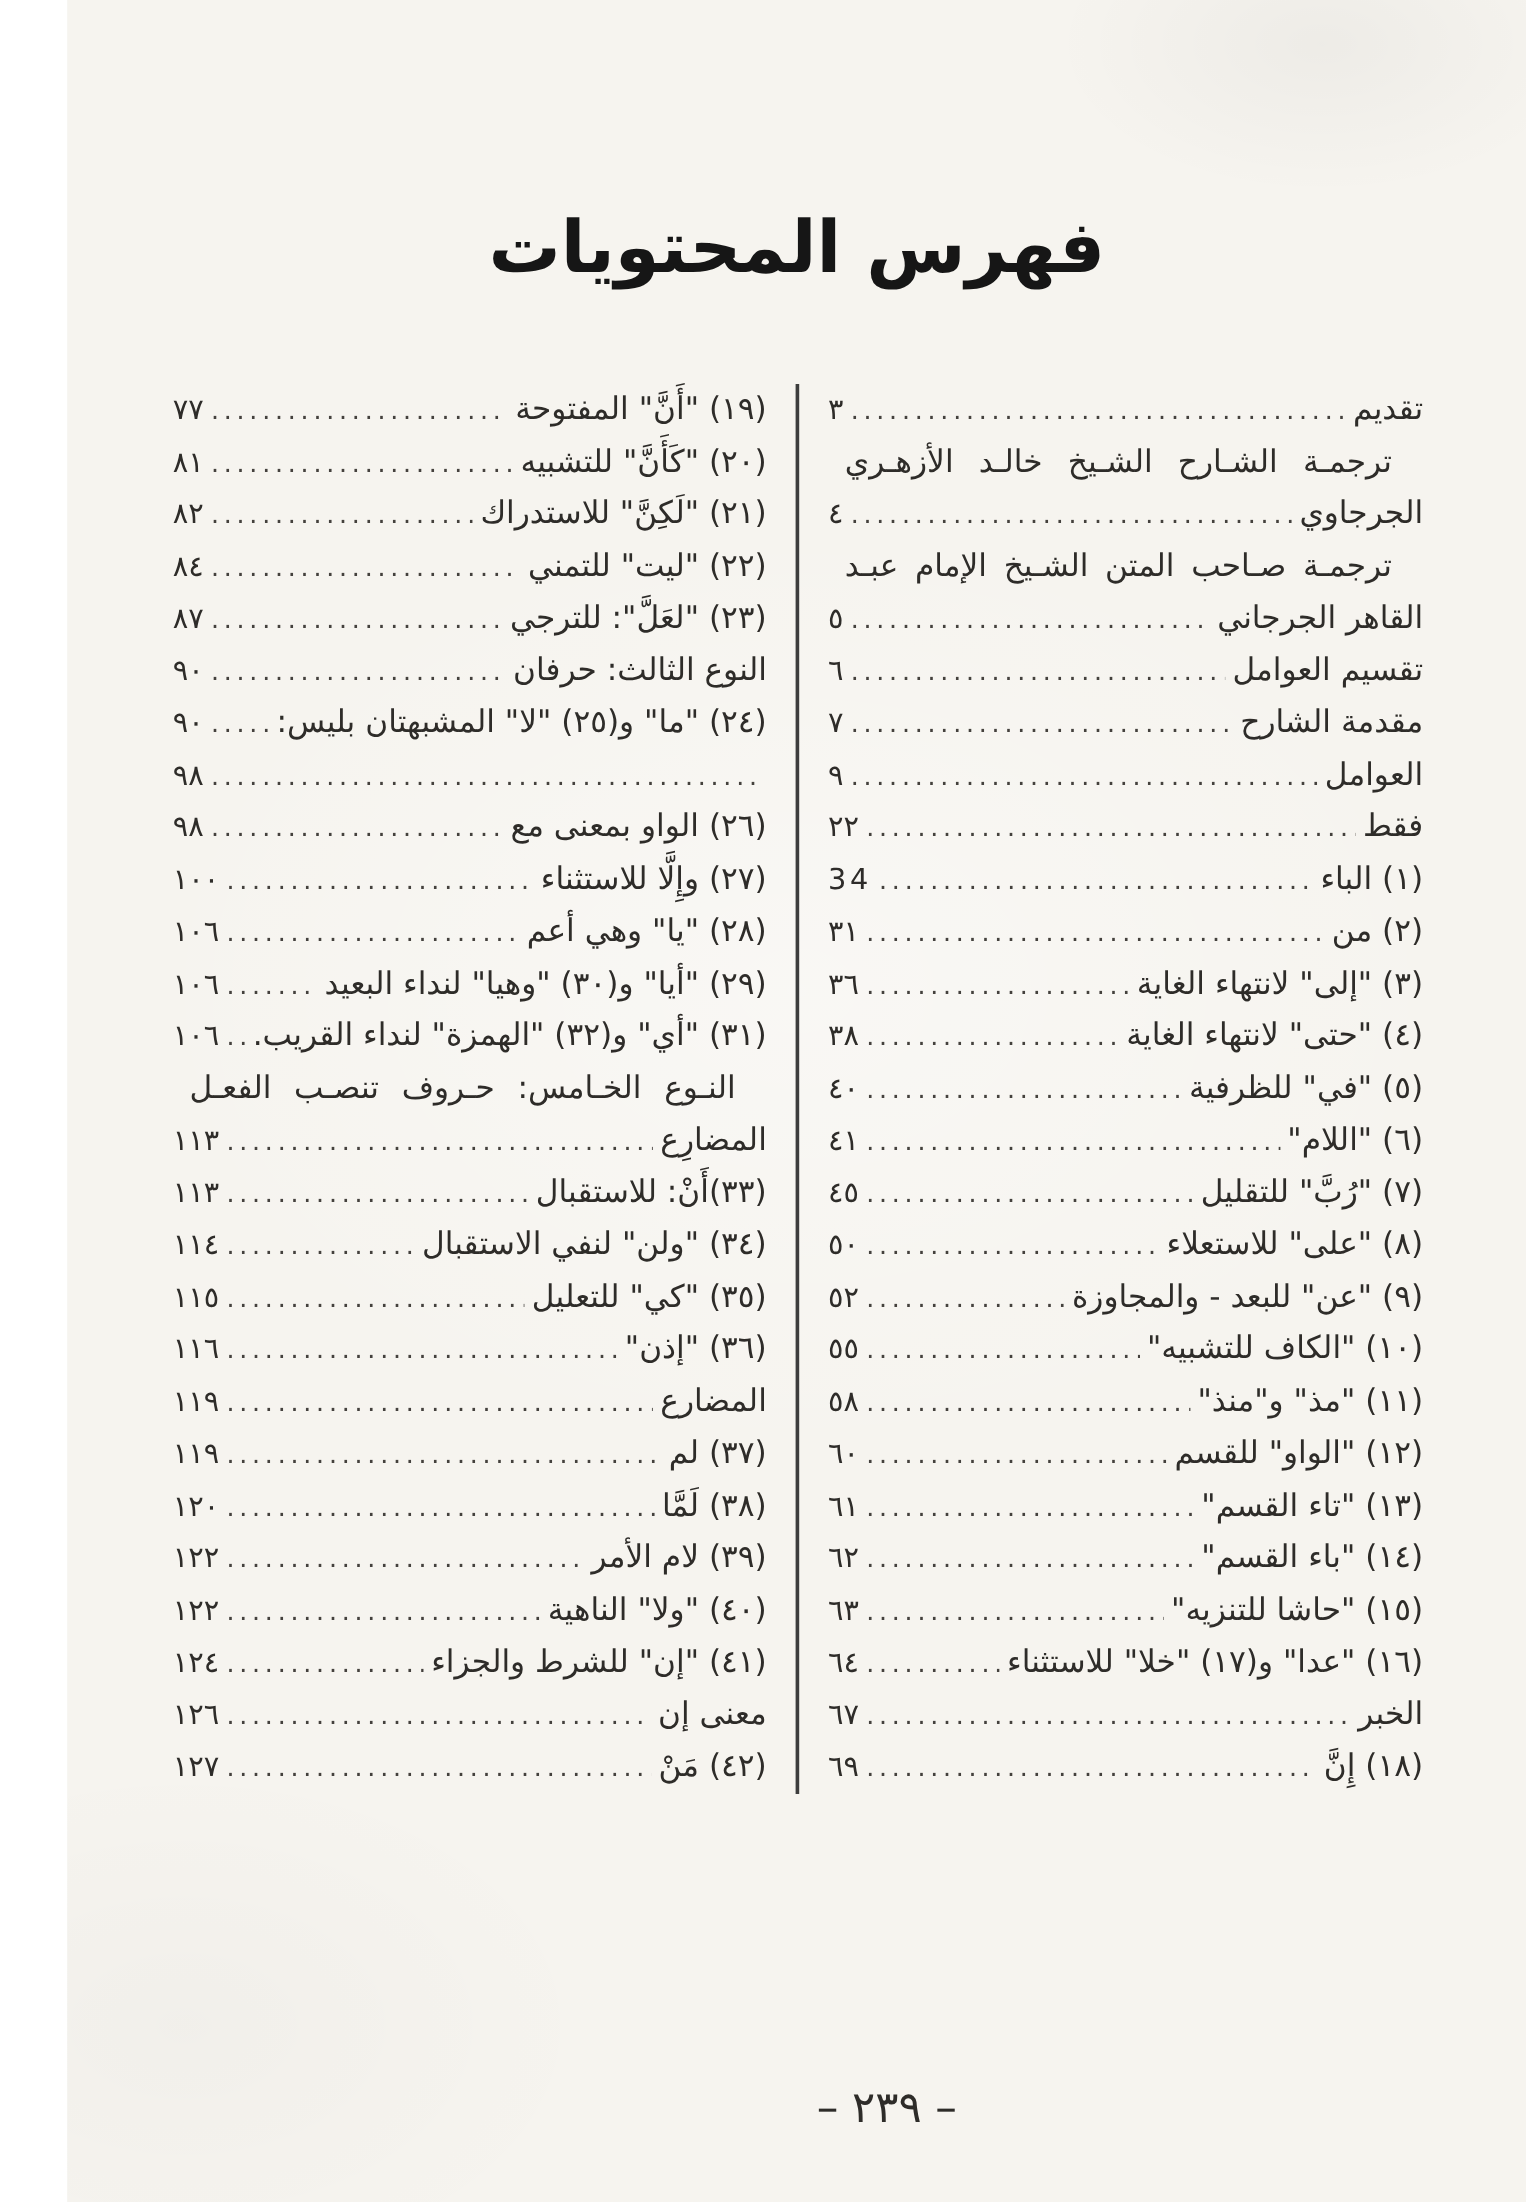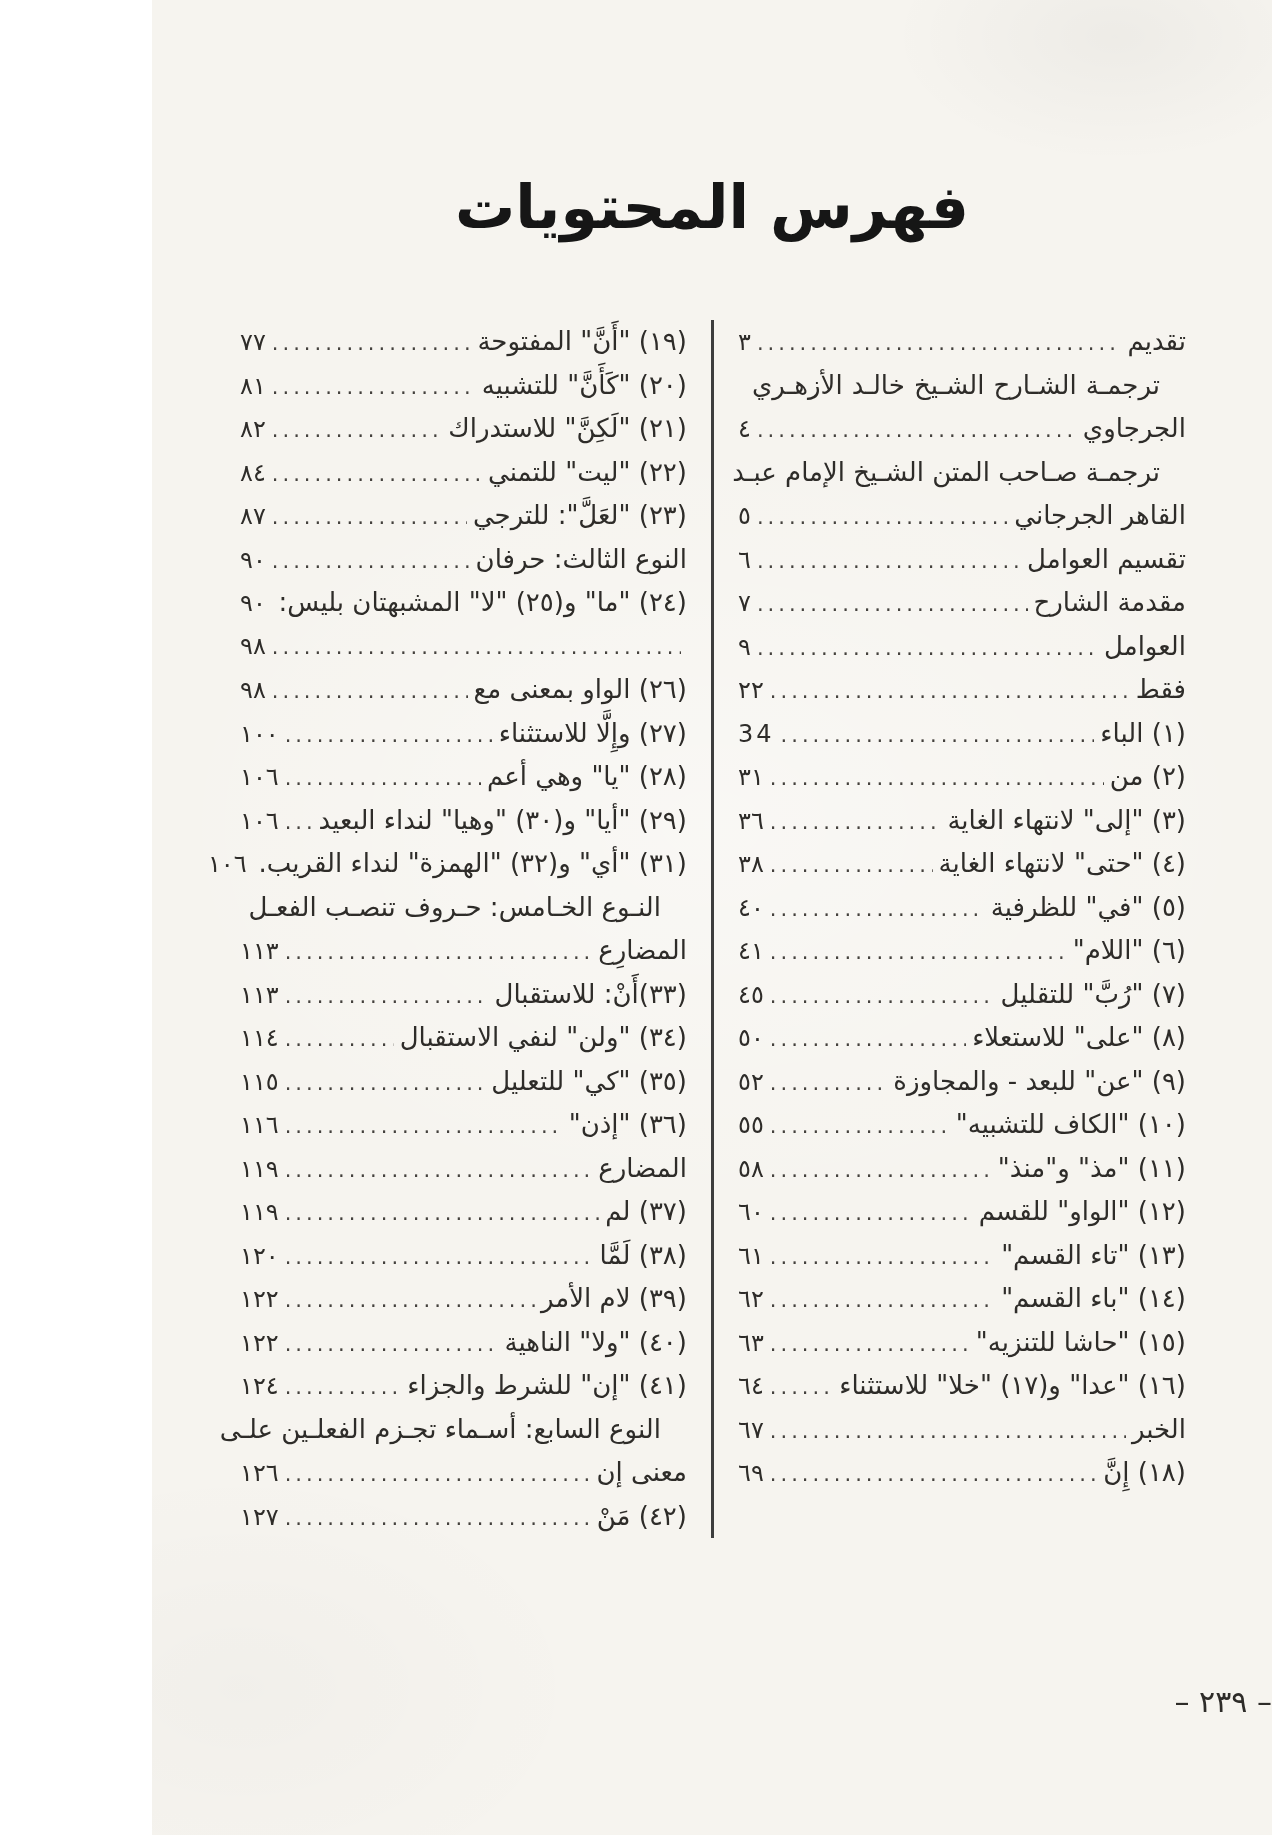--- a/index.html
+++ b/index.html
@@ -2,21 +2,21 @@
 <html dir="rtl" lang="ar"><head>
 <meta charset="utf-8">
 <style>
   html,body{margin:0;padding:0;}
   body{
     width:1272px;height:1835px;
     font-family:"DejaVu Sans", sans-serif;
     color:#2e2c29;
   }
   .page{
-    position:relative;width:1120px;height:1835px;overflow:hidden;
+    position:relative;width:1216px;height:1835px;overflow:hidden;
     background:
       radial-gradient(ellipse 320px 180px at 86% 2%, rgba(0,0,0,0.035), transparent 70%),
       radial-gradient(ellipse 500px 320px at 8% 92%, rgba(0,0,0,0.02), transparent 70%),
       radial-gradient(ellipse 700px 500px at 50% 45%, rgba(255,255,255,0.35), transparent 80%),
       #f6f4ef;
     direction:rtl;
   }
   .title{
     position:absolute;top:172px;left:0;right:0;
     text-align:center;
@@ -48,22 +48,22 @@
     font-size:21px;letter-spacing:4px;color:#44413d;
   }
   .dots::after{
     content:"..................................................................................................";
   }
   .pageno{
     flex:0 0 auto;
     font-size:24px;letter-spacing:3px;color:#2e2c29;
   }
   .footer{
-    position:absolute;top:1684px;left:150px;right:0;
-    font-size:30px;color:#2e2c29;letter-spacing:2px;
+    position:absolute;top:1736px;left:150px;right:0;
+    text-align:center;font-size:36px;color:#2e2c29;letter-spacing:2px;
   }
 </style>
 </head>
 <body>
 
 <div class="page">
 
   <div class="title">فهرس المحتويات</div>
 
   <div class="columns">
@@ -370,23 +370,20 @@
     <span class="dots"></span>
     <span class="pageno">١٢٢</span>
   </div>
 
   <div class="row">
     <span class="txt">(٤١) "إن" للشرط والجزاء</span>
     <span class="dots"></span>
     <span class="pageno">١٢٤</span>
   </div>
 
-  <div class="row wrapline">
-    <span class="txt">النوع السابع: أسـماء تجـزم الفعلـين علـى</span>
-  </div>
 
   <div class="row">
     <span class="txt">معنى إن</span>
     <span class="dots"></span>
     <span class="pageno">١٢٦</span>
   </div>
 
   <div class="row">
     <span class="txt">(٤٢) مَنْ</span>
     <span class="dots"></span>

